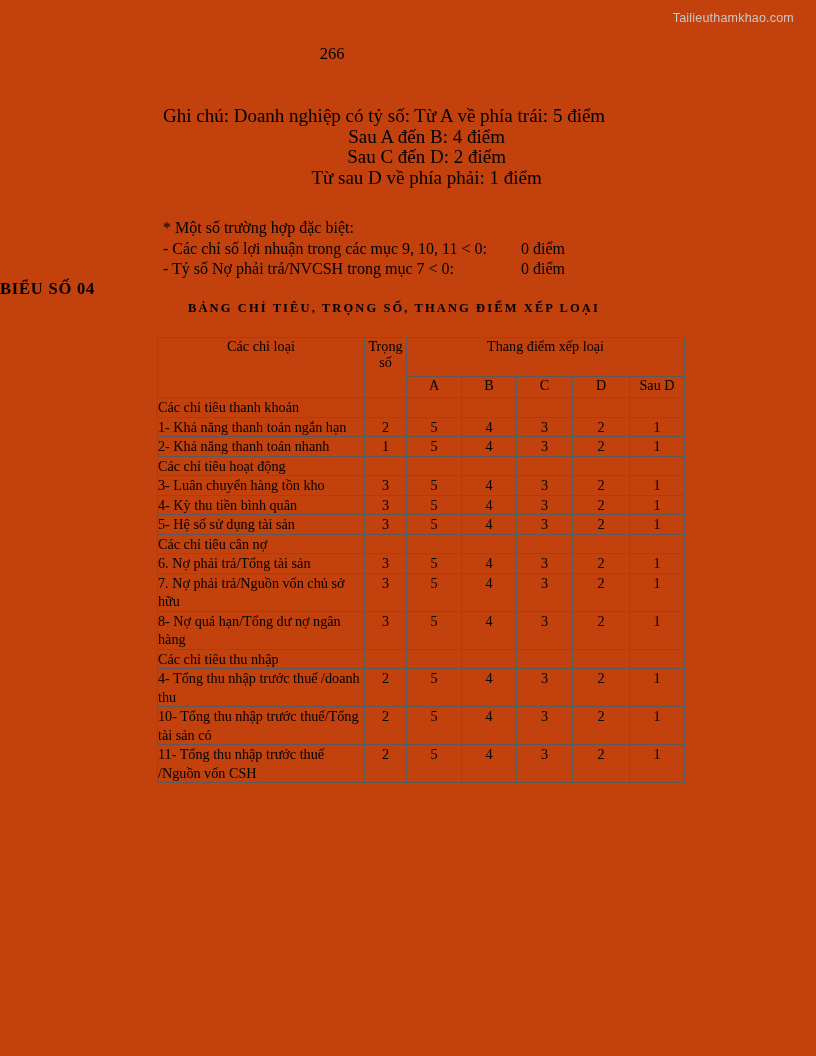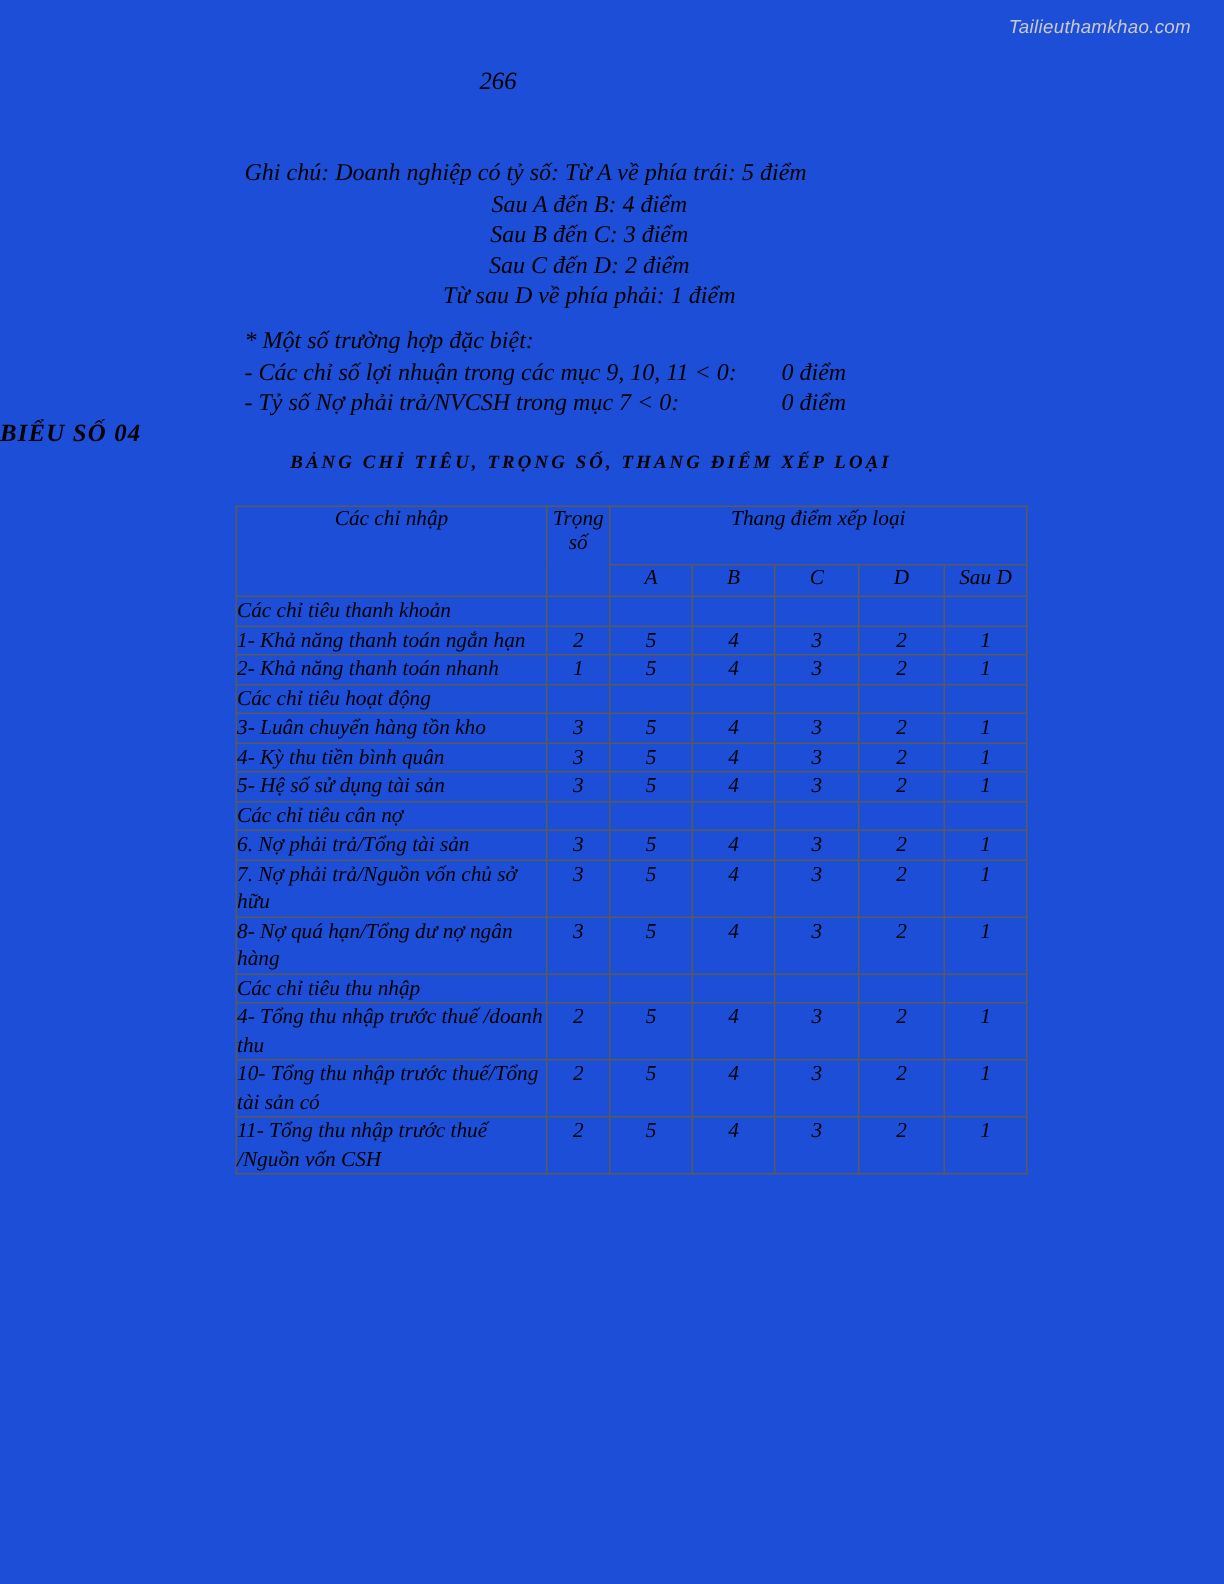--- a/index.html
+++ b/index.html
@@ -4,25 +4,24 @@
 <style>
   html, body {
     margin: 0;
     padding: 0;
     background: #ffffff;
   }
   .page {
     position: relative;
     width: 816px;
     height: 1056px;
-    background: #1d4ed8;
+    background: #c2410c;
     font-family: "Liberation Serif", "DejaVu Serif", serif;
     color: #000000;
     overflow: hidden;
-    font-style: italic;
   }
 
   
   .watermark {
     position: absolute;
     top: 11px;
     right: 22px;
     font-family: "Liberation Sans", sans-serif;
     font-size: 12.5px;
     color: #c9c9c9;
@@ -38,21 +37,21 @@
     width: 664px;
     text-align: center;
     font-size: 16.5px;
   }
 
   
   .note-block {
     position: absolute;
     top: 106px;
     left: 163px;
-    font-size: 16px;
+    font-size: 19px;
     line-height: 20.5px;
   }
   .note-line { white-space: nowrap; }
   .note-line.indented { padding-left: 85px; text-align: center; }
 
   
   .special-block {
     position: absolute;
     top: 218px;
     left: 163px;
@@ -160,21 +159,20 @@
 
 <div class="page">
 
   <div class="watermark">Tailieuthamkhao.com</div>
 
   <div class="page-number">266</div>
 
   <div class="note-block">
     <div class="note-line">Ghi chú: Doanh nghiệp có tỷ số: Từ A về phía trái: 5 điểm</div>
     <div class="note-line indented">Sau A đến B: 4 điểm</div>
-    <div class="note-line indented">Sau B đến C: 3 điểm</div>
     <div class="note-line indented">Sau C đến D: 2 điểm</div>
     <div class="note-line indented">Từ sau D về phía phải: 1 điểm</div>
   </div>
 
   <div class="special-block">
     <div class="special-line">* Một số trường hợp đặc biệt:</div>
     <div class="special-row r1">
       <span class="sr-label">- Các chỉ số lợi nhuận trong các mục 9, 10, 11 &lt; 0:</span>
       <span class="sr-value">0 điểm</span>
     </div>
@@ -193,21 +191,21 @@
         <col class="c-name">
           <col class="c-weight">
           <col class="c-a">
         <col class="c-b">
           <col class="c-c">
           <col class="c-d">
           <col class="c-saud">
       </colgroup>
       <thead>
         <tr>
-          <th class="th-name" rowspan="2">Các chỉ nhập</th>
+          <th class="th-name" rowspan="2">Các chỉ loại</th>
           <th class="th-weight" rowspan="2">
             <span>Trọng</span><br>
             <span>số</span>
           </th>
           <th class="th-scale" colspan="5">Thang điểm xếp loại</th>
         </tr>
         <tr>
           <th class="th-grade">A</th>
           <th class="th-grade">B</th>
           <th class="th-grade">C</th>

